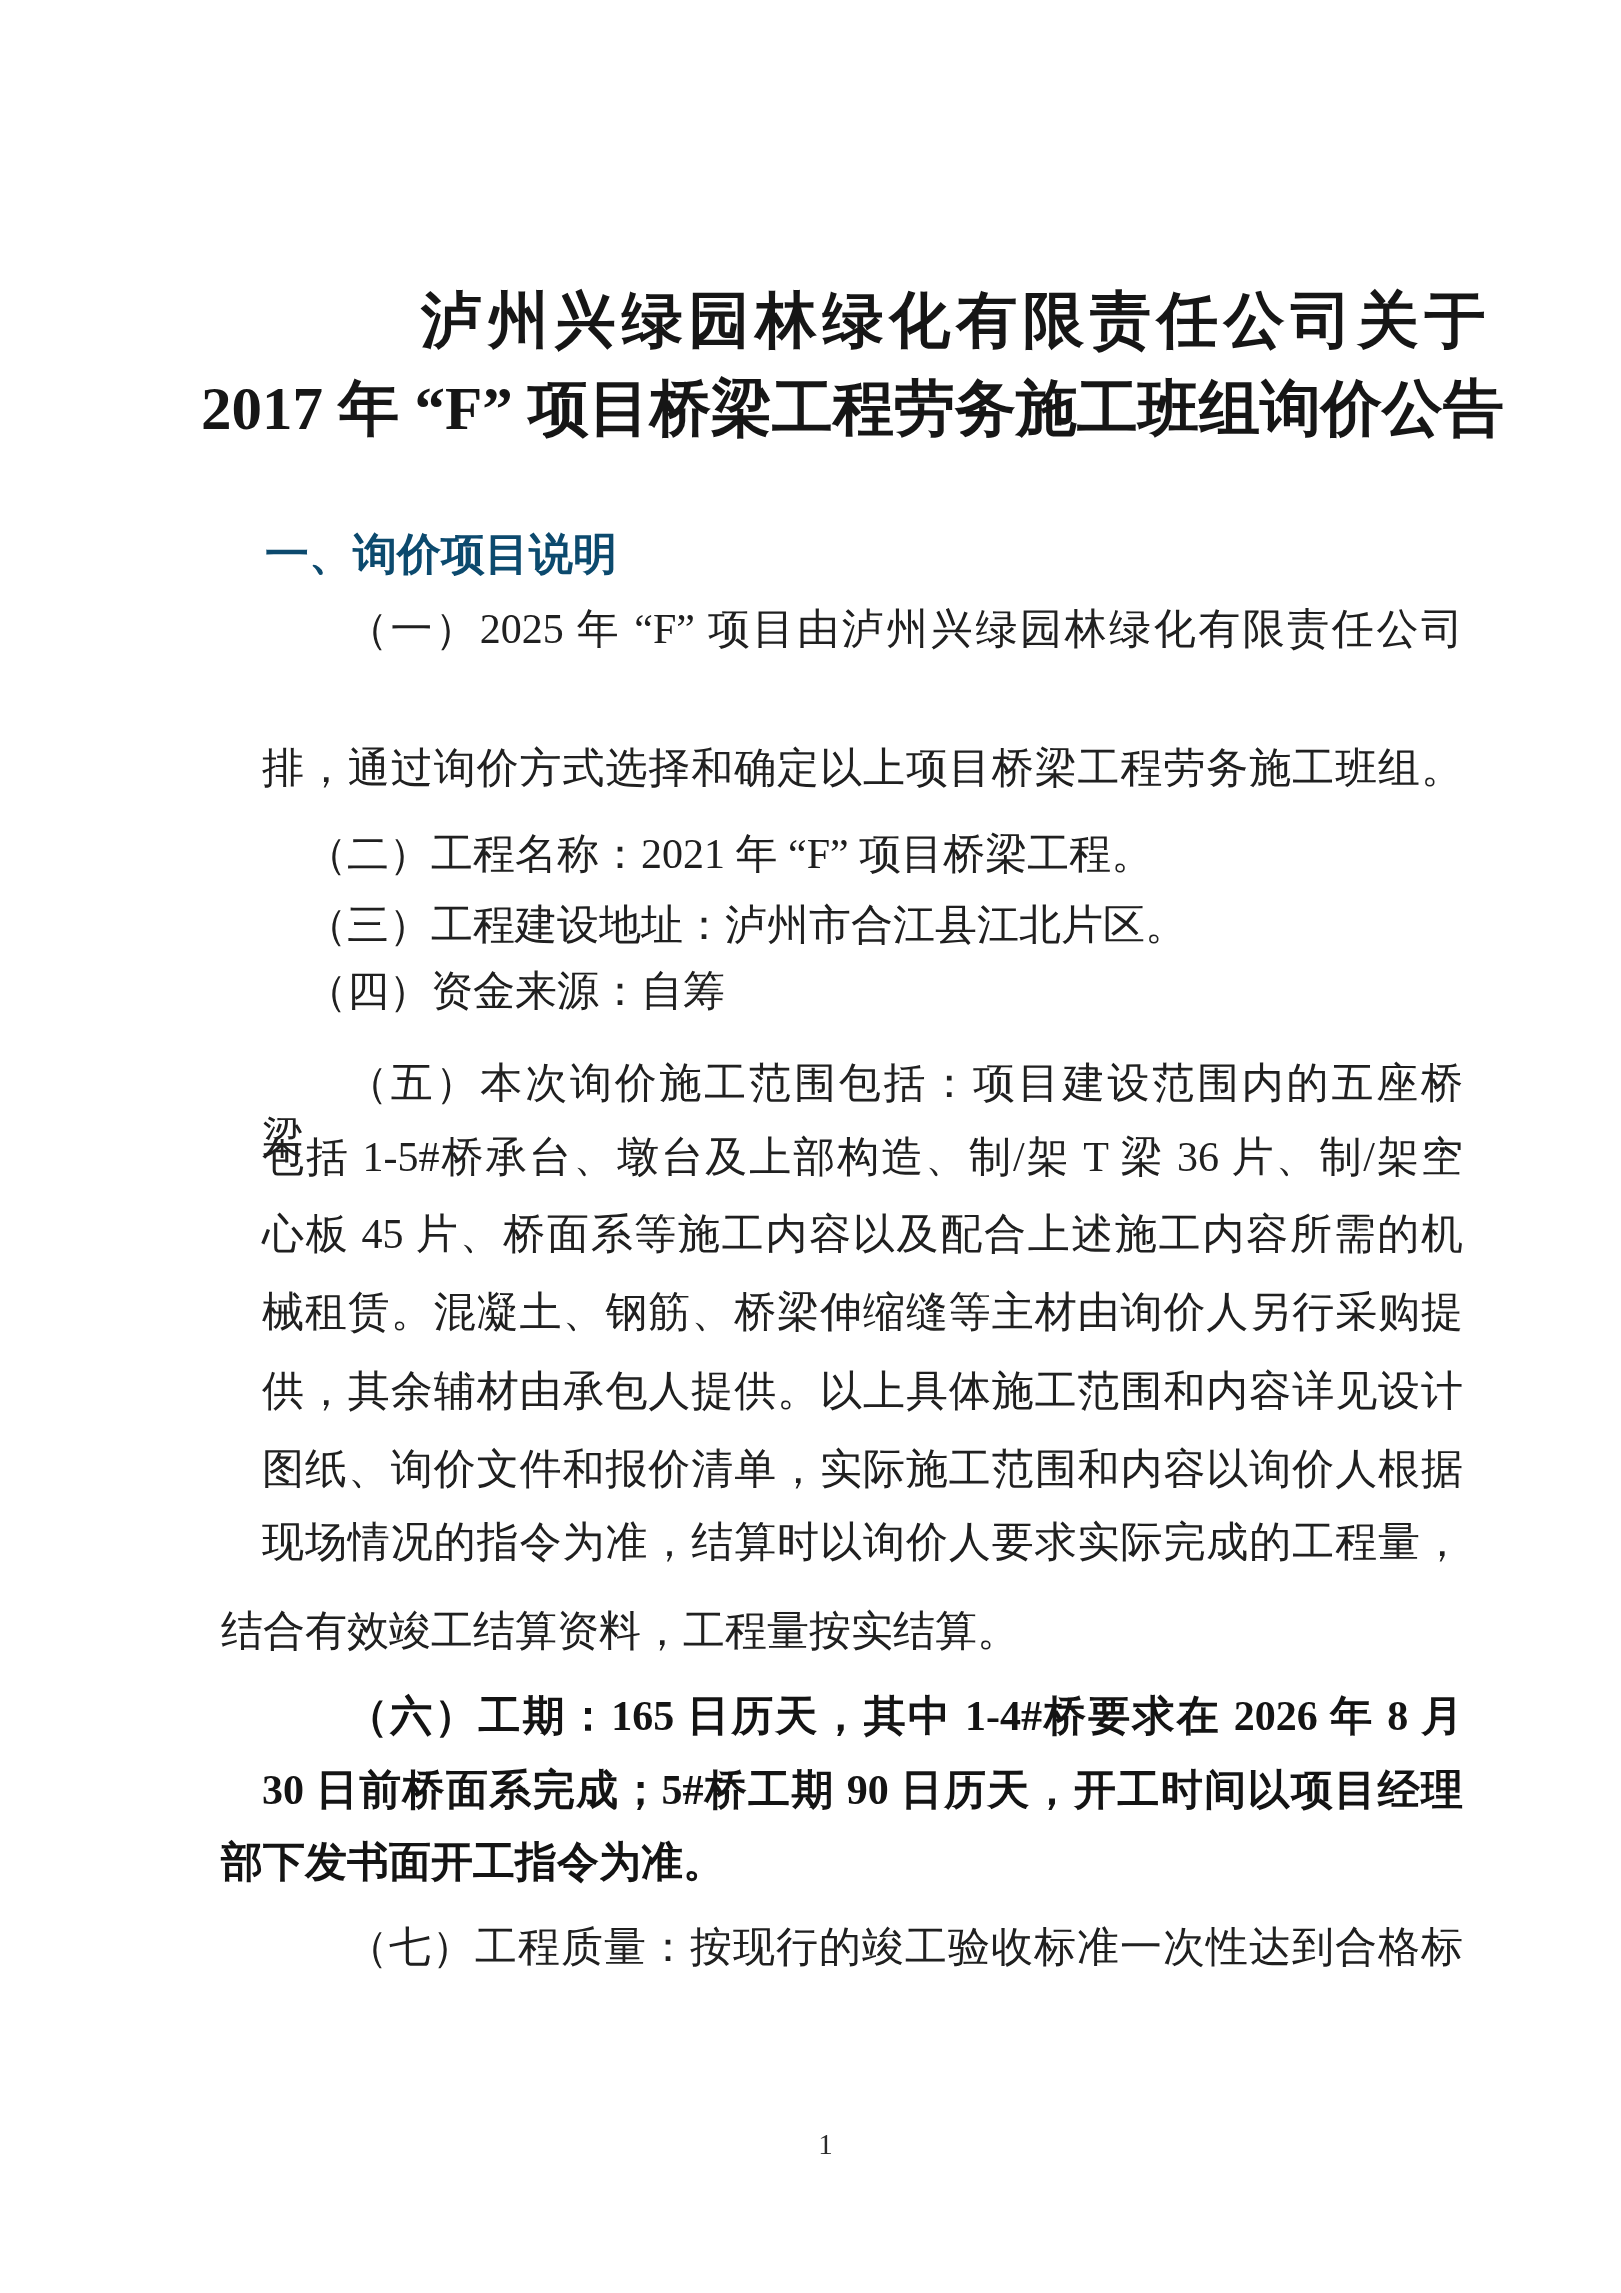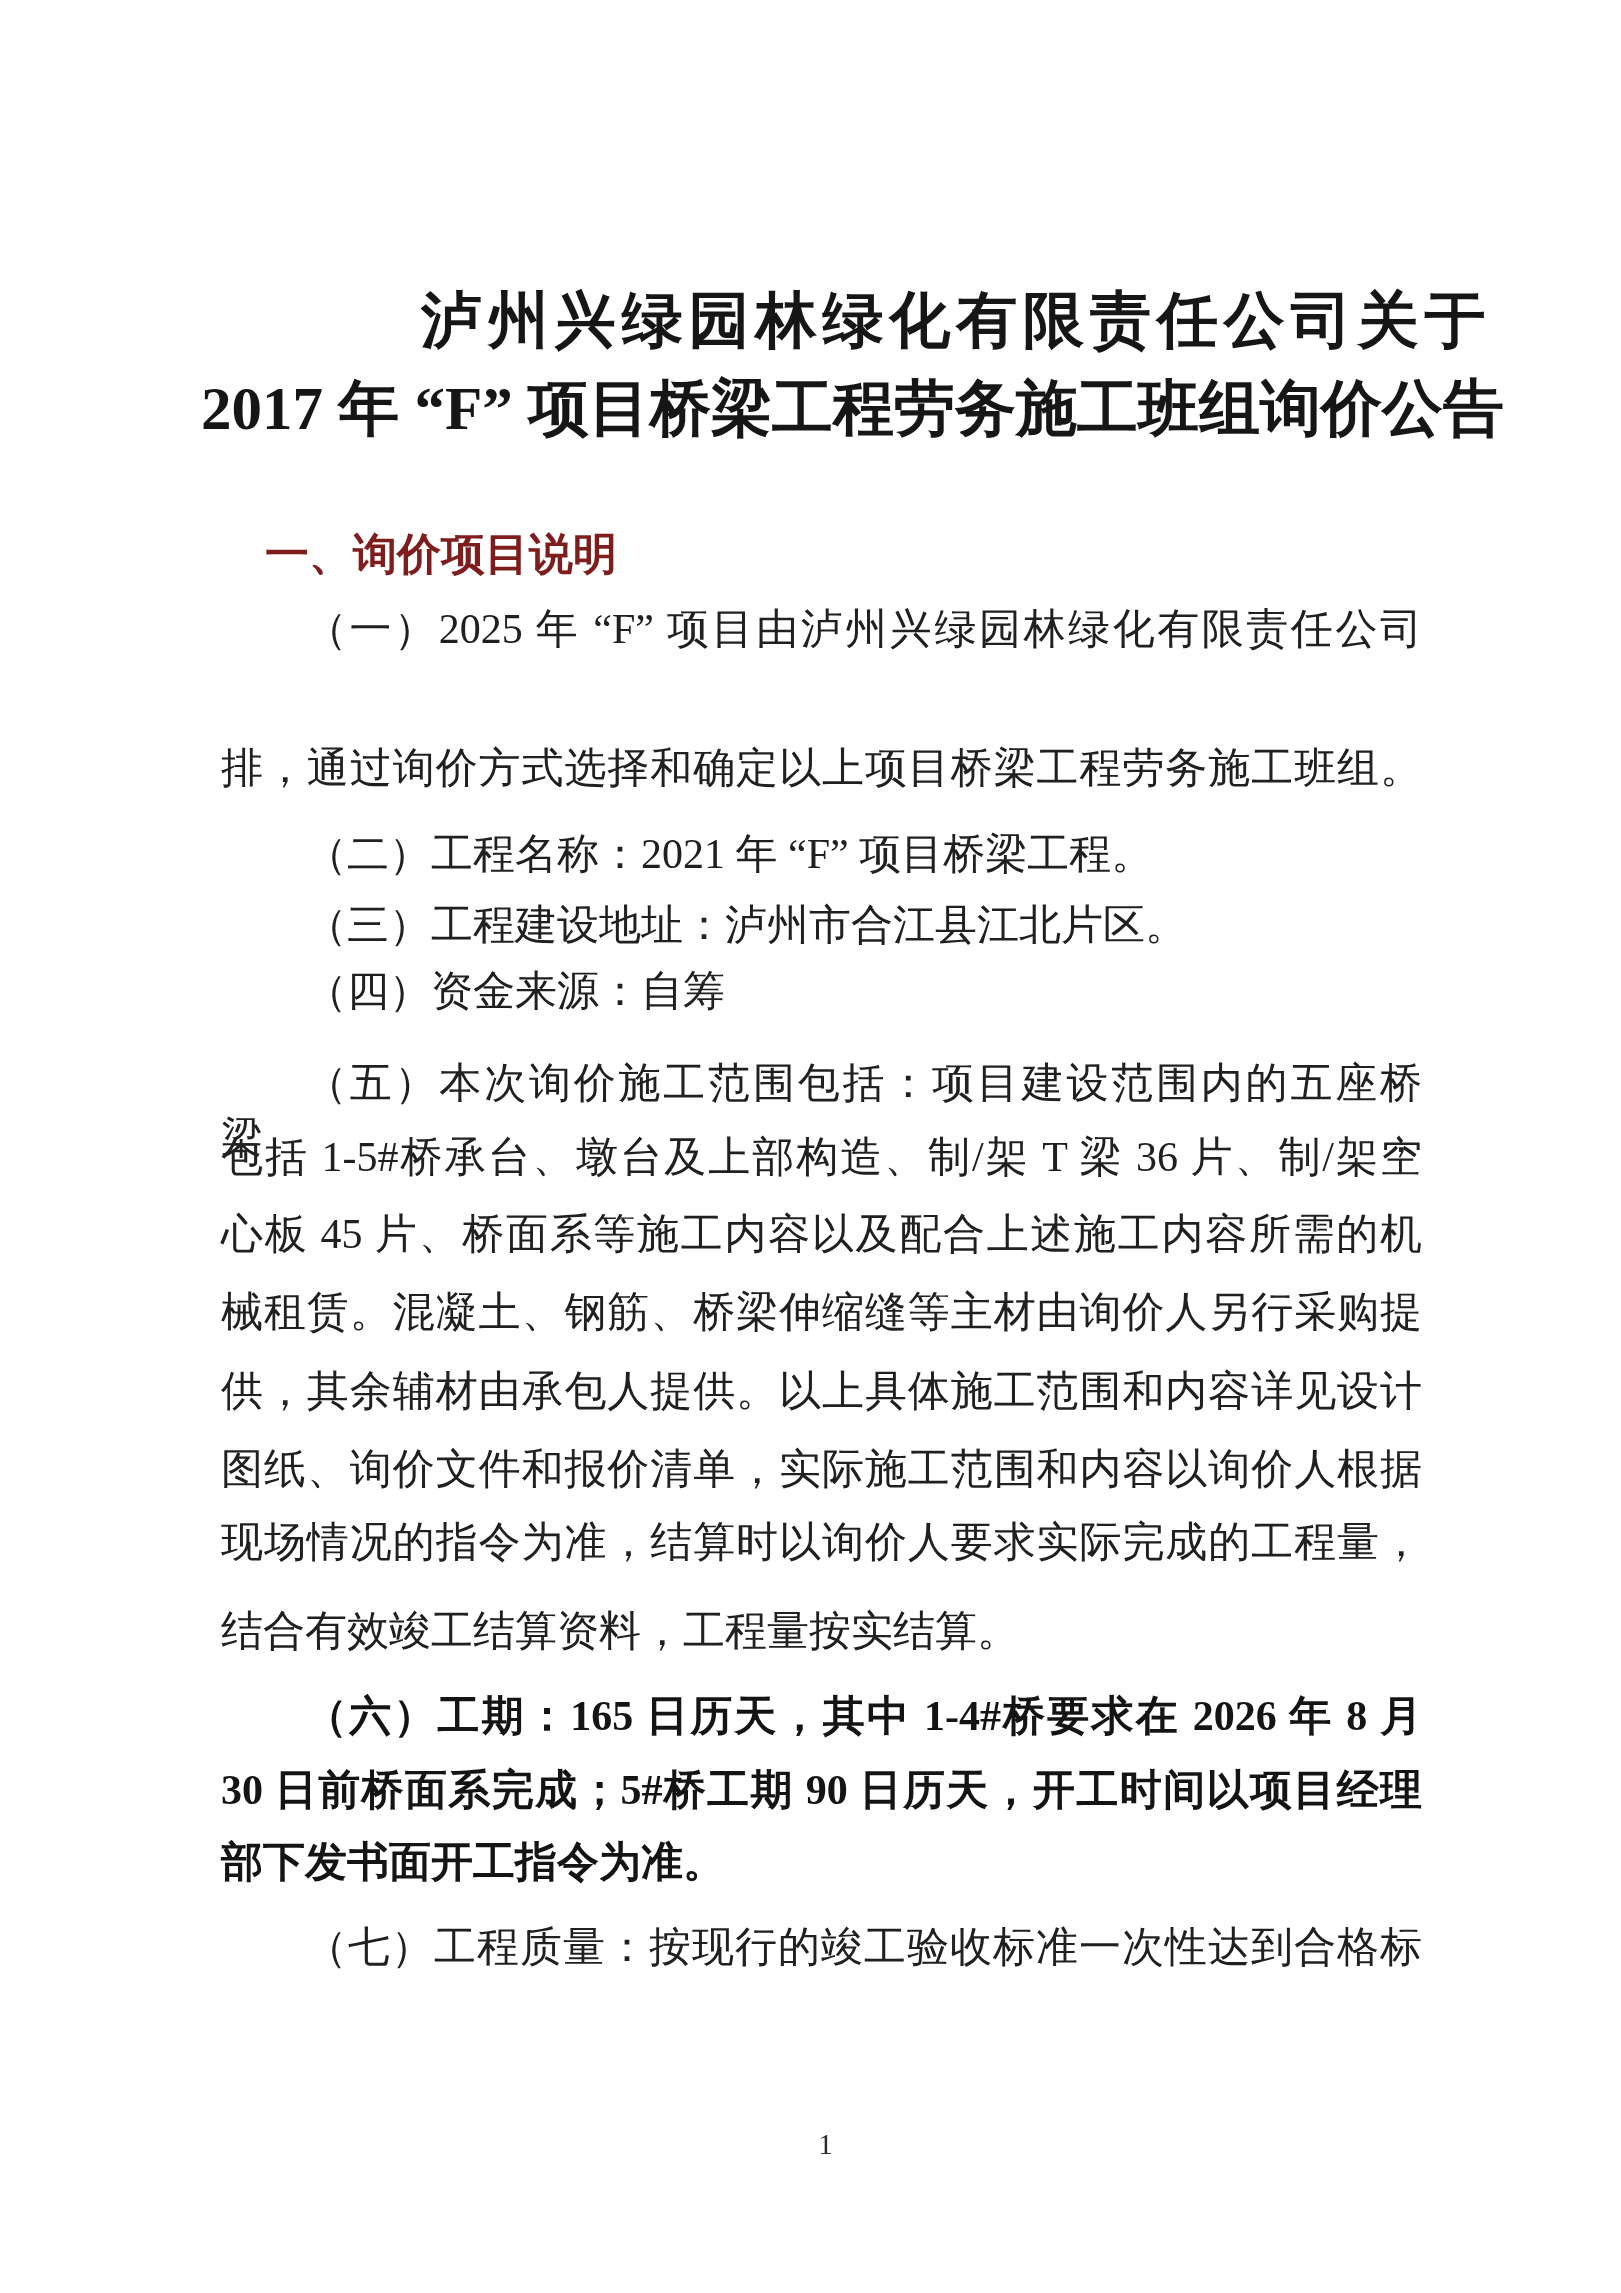--- a/index.html
+++ b/index.html
@@ -31,33 +31,33 @@
 
   
   .sec-heading {
     position: absolute;
     left: 265px; top: 527px;
     font-family: "Liberation Sans", "DejaVu Sans", sans-serif;
     font-weight: bold;
     font-size: 44px;
     line-height: 53px;
     white-space: nowrap;
-    color: #7f1d1d;
+    color: #0c4a6e;
   }
 
   
   .bl {
     position: absolute;
     left: 221px;
     width: 1201px;
     font-size: 42px;
     line-height: 55px;
     color: #202020;
   }
-  .j { text-align: justify; text-align-last: justify; }
+  .j { text-align: justify; text-align-last: justify; margin-left: 41px; }
   .ind { text-indent: 84px; }
   .b { font-weight: bold; color: #141414; }
 
   .footer-page {
     position: absolute;
     left: 806px; top: 2127px;
     width: 39px;
     text-align: center;
     font-size: 29px;
     line-height: 35px;

